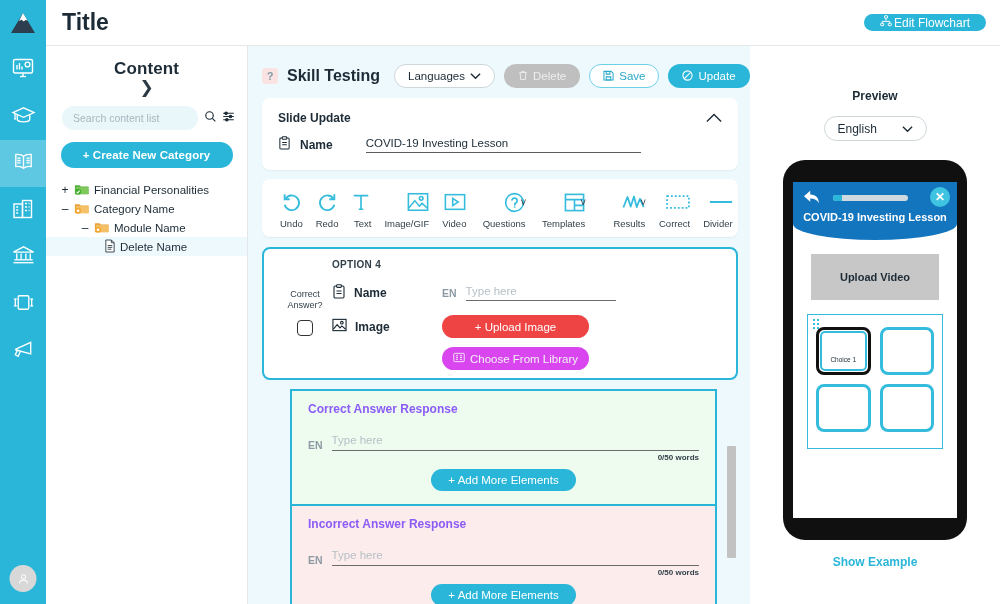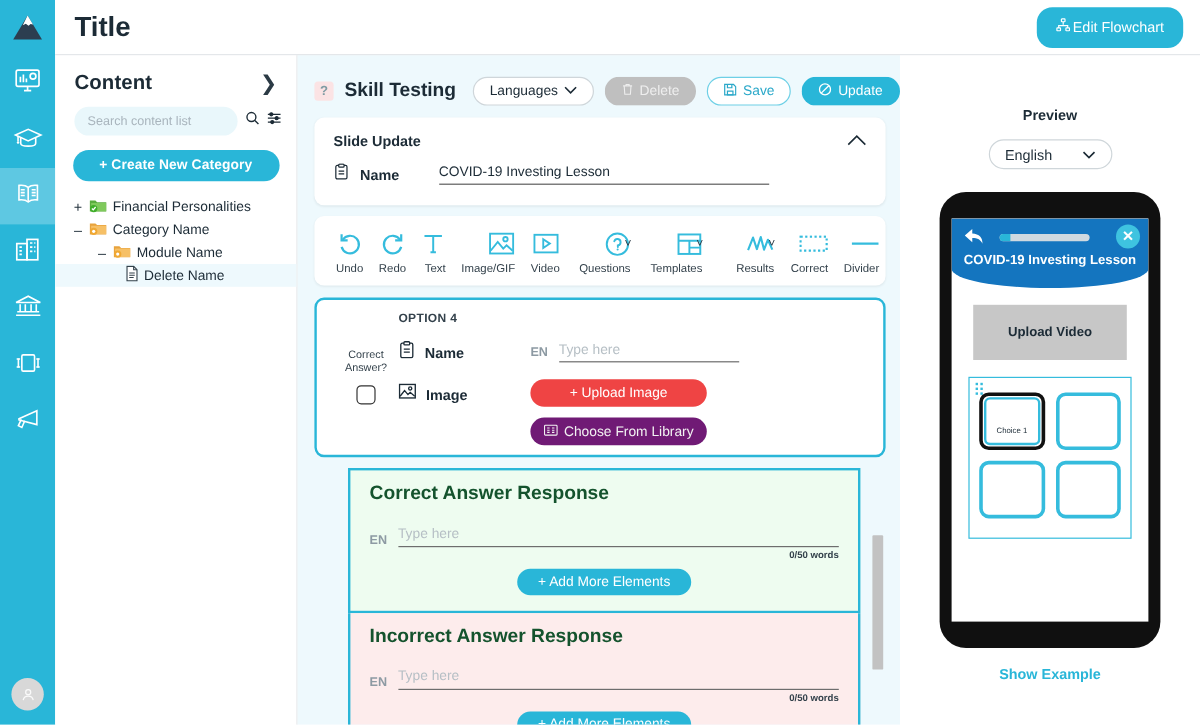--- a/index.html
+++ b/index.html
@@ -32,20 +32,21 @@
   }
 
   
   .sidebar {
     width: 202px; flex: 0 0 202px; background: #ffffff;
     border-right: 1px solid #e4e7ea; position: relative;
   }
   .sidebar-head {
     display: flex; align-items: center; justify-content: space-between;
     padding: 13px 16px 10px 16px;
+    flex-direction: column;
   }
   .sidebar-title { font-size: 17px; font-weight: 700; color: #1c2b36; letter-spacing: .1px; }
   .chev-right { color: #2b3a45; font-size: 17px; line-height: 1; cursor: pointer; }
   .search-row { display: flex; align-items: center; padding: 0 12px 0 16px; gap: 6px; }
   .search-box {
     flex: 1; height: 24px; border-radius: 12px; background: #e9f7fb;
     display: flex; align-items: center; padding: 5px 11px;
     font-size: 10.5px; color: #a9b5bd;
   }
   .search-icons { display: flex; align-items: center; gap: 5px; }
@@ -138,37 +139,37 @@
   .type-here {
     flex: 1; max-width: 150px; border-bottom: 1px solid #6d6d6d; font-size: 11.5px;
     color: #b6bfc5; padding-bottom: 3px;
   }
   .btn-upload {
     width: 147px; height: 23px; border-radius: 12px; background: #ef4444; color: #fff;
     font-size: 11.5px; border: none; cursor: pointer; display: flex;
     align-items: center; justify-content: center;
   }
   .btn-library {
-    width: 147px; height: 23px; border-radius: 12px; background: #701a75; color: #f2f2f2;
+    width: 147px; height: 23px; border-radius: 12px; background: #d946ef; color: #f2f2f2;
     font-size: 11.5px; border: none; cursor: pointer; display: flex;
     align-items: center; justify-content: center; gap: 5px; margin-top: 9px;
   }
   .delete-block {
     display: flex; align-items: center; justify-content: flex-end; gap: 4px;
     font-size: 9.5px; color: #33414b; margin-top: 2px; cursor: pointer;
   }
 
   
   .resp {
     margin: 9px 0 0 42px; width: 427px; border: 2px solid #29b6d8;
     padding: 11px 16px 13px 16px; position: relative;
   }
   .resp.correct { background: #eefcf0; border-bottom-width: 2px; }
   .resp.incorrect { background: #fdecec; border-top: none; margin-top: 0; }
-  .resp-title { font-size: 16px; font-weight: 700; color: #14532d; }
+  .resp-title { font-size: 12px; font-weight: 700; color: #8b5cf6; }
   .resp-input-row { display: flex; align-items: flex-end; margin-top: 14px; }
   .resp-line { flex: 1; border-bottom: 1px solid #6d6d6d; padding-bottom: 2px; }
   .resp-ph { font-size: 11.5px; color: #b6bfc5; }
   .word-count { text-align: right; font-size: 8px; font-weight: 700; color: #33414b; margin-top: 2px; }
   .btn-add-more {
     display: block; margin: 7px auto 0 auto; width: 145px; height: 22px;
     border-radius: 11px; background: #29b6d8; color: #fff; border: none;
     font-size: 11.5px; cursor: pointer;
   }
   .vscroll {
@@ -239,21 +240,21 @@
   .show-example { margin-top: 15px; font-size: 12px; font-weight: 700; color: #29b6d8; cursor: pointer; }
 
   
   .topbar {
     position: absolute; left: 46px; top: 0; right: 0; height: 46px; background: #fff;
     border-bottom: 1px solid #e4e7ea; display: flex; align-items: center;
     justify-content: space-between; padding: 0 14px 0 16px; z-index: 5;
   }
   .app-title { font-size: 23px; font-weight: 700; color: #1c2b36; }
   .btn-flowchart {
-    height: 34px; border-radius: 13px; background: #29b6d8; color: #fff;
+    height: 17px; border-radius: 13px; background: #29b6d8; color: #fff;
     border: none; font-size: 12px; cursor: pointer; padding: 0 16px;
     display: flex; align-items: center; gap: 2px;
   }
   .below-top { padding-top: 46px; }
 </style>
 </head>
 <body>
 
 <div class="app">
 

